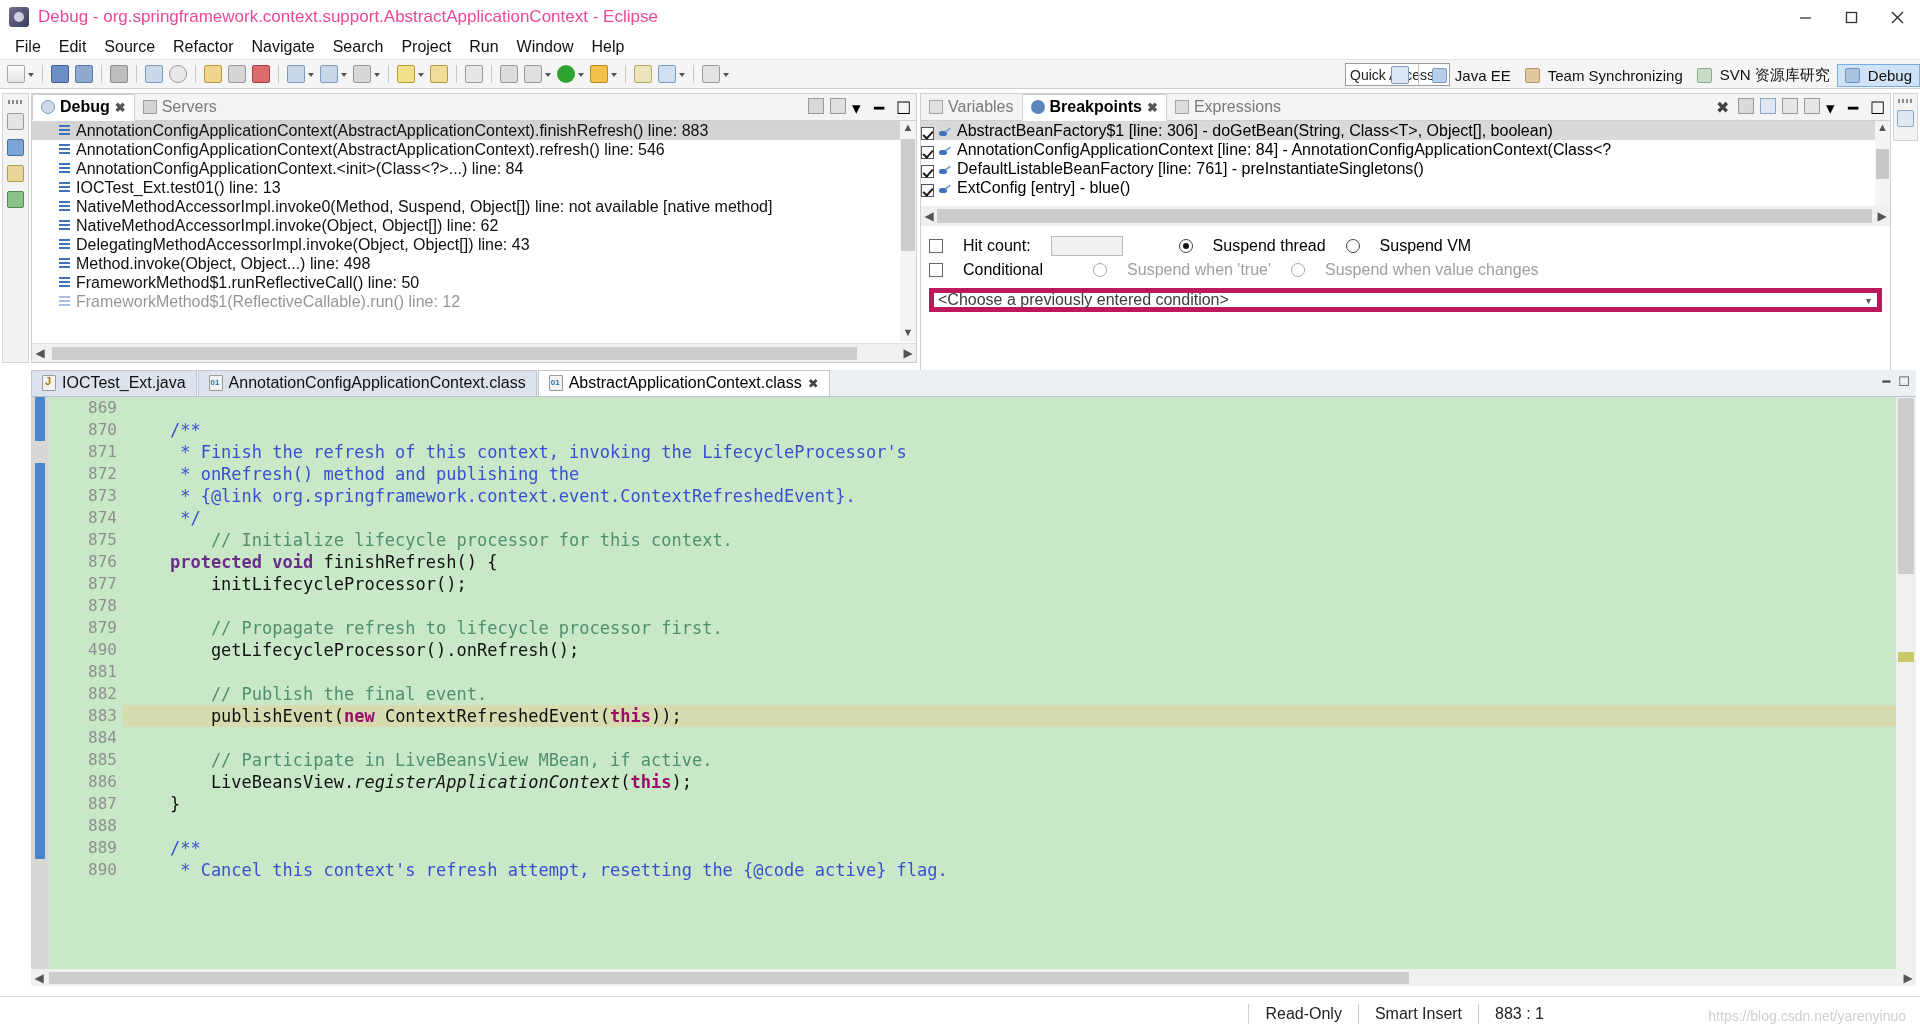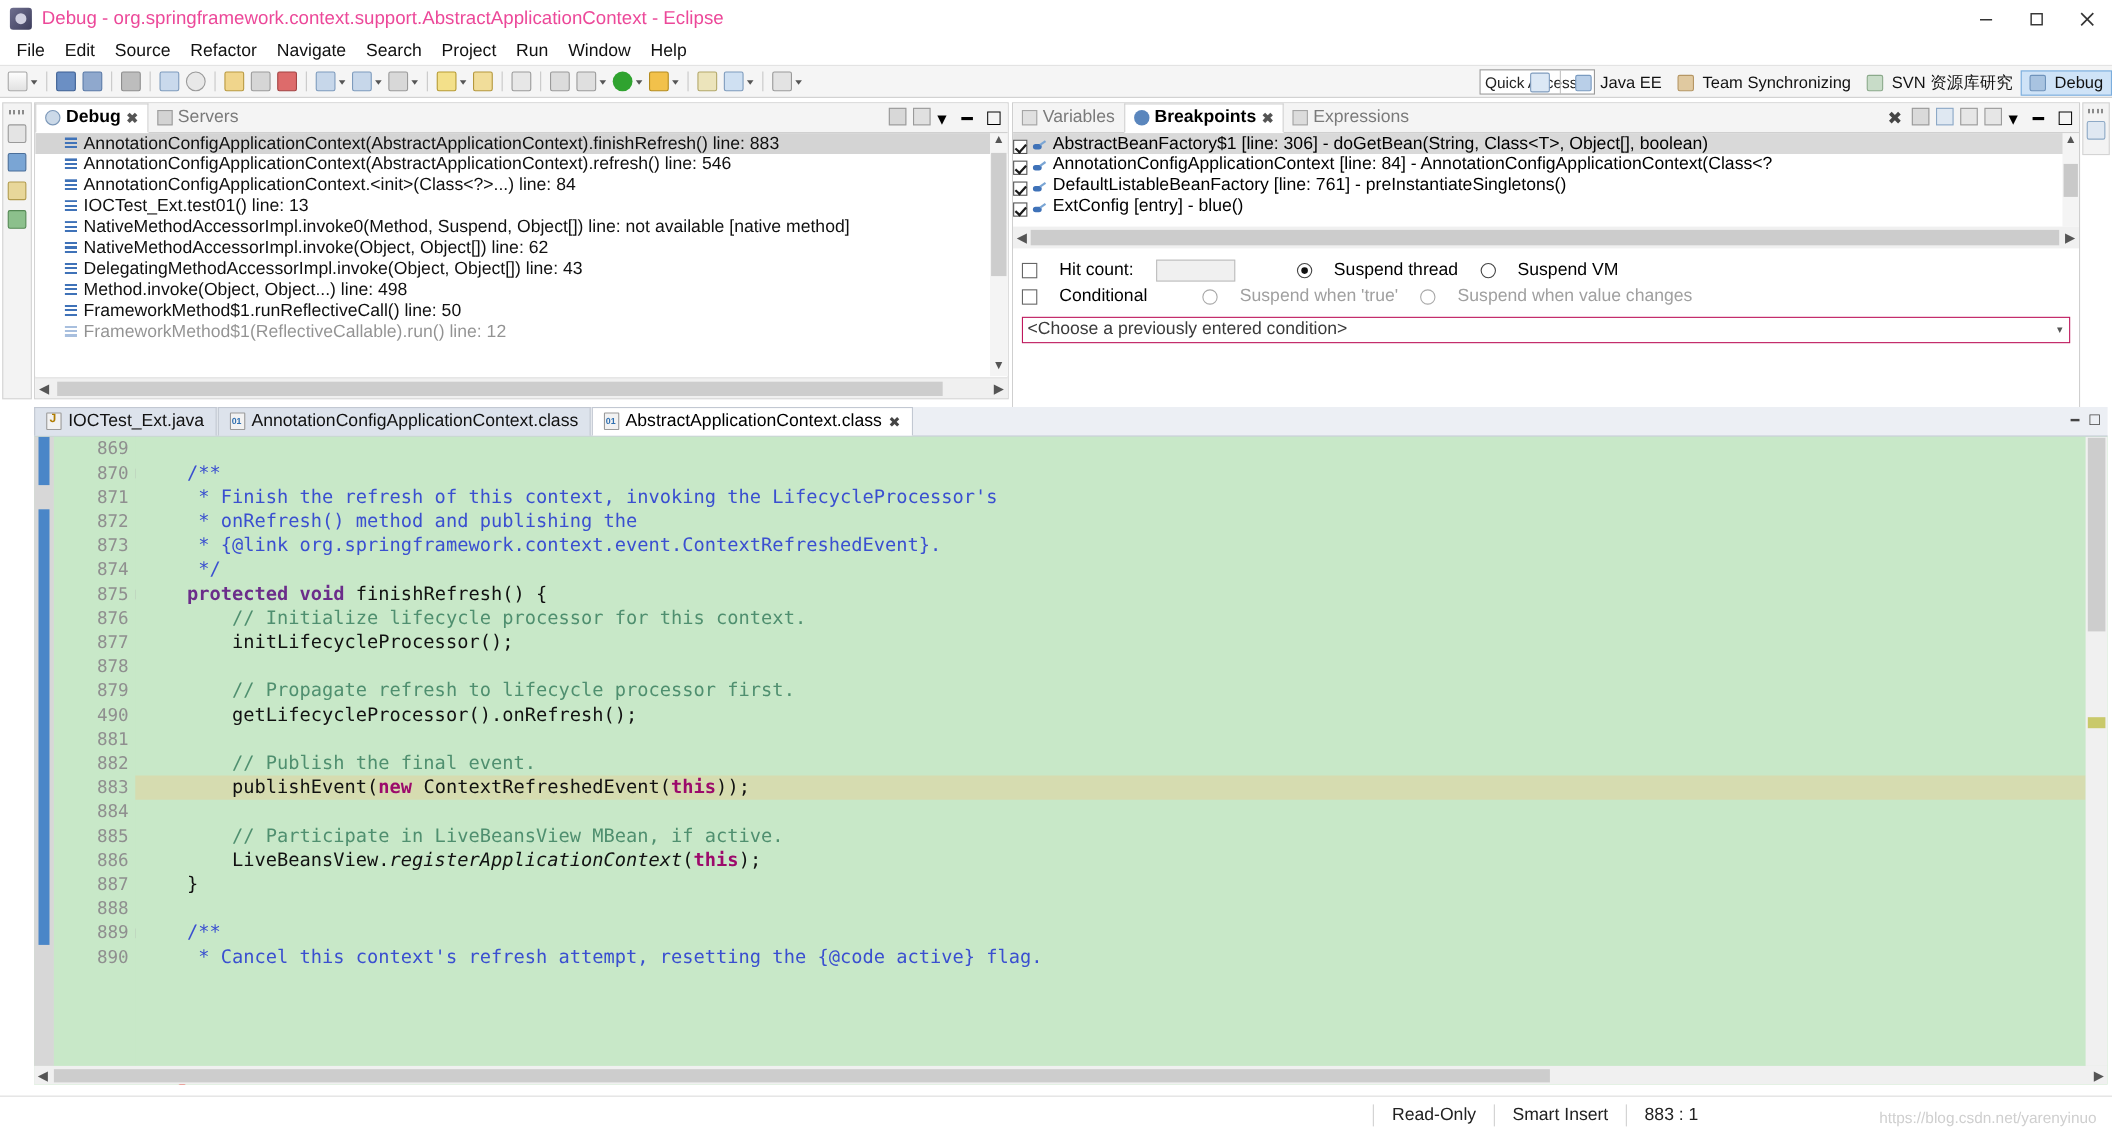--- a/index.html
+++ b/index.html
@@ -142,21 +142,21 @@
   .bp-vs-thumb{ position:absolute; left:1px; top:28px; width:13px; height:30px; background:#c9c9c9;}
 
   .bpdetails{ position:absolute; left:0; top:132px; right:0; bottom:0; background:#fff; padding:8px 8px 0 8px; font-size:16px;}
   .bprowline{ display:flex; align-items:center; gap:20px; height:24px; }
   .sqchk{ width:14px;height:14px;border:1px solid #666;background:#fff;flex:none;}
   .hcinput{ width:72px;height:20px;border:1px solid #bcbcbc;background:#f0f0f0;flex:none;}
   .radio{ width:14px;height:14px;border:1px solid #444;border-radius:50%;background:#fff;position:relative;flex:none;}
   .radio.on:after{content:"";position:absolute;left:3px;top:3px;width:6px;height:6px;border-radius:50%;background:#111;}
   .radio.dim{ border-color:#a9a9a9; }
   .dimtext{ color:#a0a0a0; }
-  .condfield{ margin-top:6px; height:24px; border:1px solid #be185d; background:#fff; display:flex; align-items:center; padding:0 4px; color:#3a3a3a; font-size:16px; position:relative;}
+  .condfield{ margin-top:6px; height:24px; border:5px solid #be185d; background:#fff; display:flex; align-items:center; padding:0 4px; color:#3a3a3a; font-size:16px; position:relative;}
   .cond-caret{ position:absolute; right:6px; font-size:10px; color:#555; }
 
   
   .editorzone{ position:absolute; left:31px; top:370px; right:4px; bottom:44px; }
   .edtabs{ height:27px; display:flex; align-items:flex-end; background:#eceff4; border-bottom:1px solid #b9c0cc; }
   .edtab{ display:flex; align-items:center; gap:6px; padding:3px 10px 4px 10px; font-size:16px; background:#dde3ec; color:#111; border:1px solid #c2c8d2; border-bottom:none; margin-right:1px;}
   .edtab.active{ background:#ffffff; color:#000; }
   .ed-ico{ width:14px;height:16px;flex:none;position:relative;background:#f2f2f2;border:1px solid #9a9a9a;border-radius:1px;}
   .ed-ico.java:after{content:"J";position:absolute;left:2px;top:-1px;font-size:11px;color:#b07c00;font-weight:bold;}
   .ed-ico.cls:after{content:"01";position:absolute;left:1px;top:2px;font-size:8px;color:#2f6fb0;font-weight:bold;}
@@ -541,22 +541,22 @@
           <div class="gutnum">890</div>
         </div>
 
       <div class="codearea" id="codearea">
           <div class="cline">&nbsp;</div>
           <div class="cline"><span class="cmt">    /**</span></div>
           <div class="cline"><span class="cmt">     * Finish the refresh of this context, invoking the LifecycleProcessor's</span></div>
           <div class="cline"><span class="cmt">     * onRefresh() method and publishing the</span></div>
           <div class="cline"><span class="cmt">     * {@link org.springframework.context.event.ContextRefreshedEvent}.</span></div>
           <div class="cline"><span class="cmt">     */</span></div>
+          <div class="cline"><span class="lcmt">        // Initialize lifecycle processor for this context.</span></div>
           <div class="cline"><span>    </span><span class="kwb">protected void</span><span> finishRefresh() {</span></div>
-          <div class="cline"><span class="lcmt">        // Initialize lifecycle processor for this context.</span></div>
           <div class="cline"><span>        initLifecycleProcessor();</span></div>
           <div class="cline">&nbsp;</div>
           <div class="cline"><span class="lcmt">        // Propagate refresh to lifecycle processor first.</span></div>
           <div class="cline"><span>        getLifecycleProcessor().onRefresh();</span></div>
           <div class="cline">&nbsp;</div>
           <div class="cline"><span class="lcmt">        // Publish the final event.</span></div>
           <div class="cline hl"><span>        publishEvent(</span><span class="kw">new</span><span> ContextRefreshedEvent(</span><span class="kw">this</span><span>));</span></div>
           <div class="cline">&nbsp;</div>
           <div class="cline"><span class="lcmt">        // Participate in LiveBeansView MBean, if active.</span></div>
           <div class="cline"><span>        LiveBeansView.</span><span class="ital">registerApplicationContext</span><span>(</span><span class="kw">this</span><span>);</span></div>

